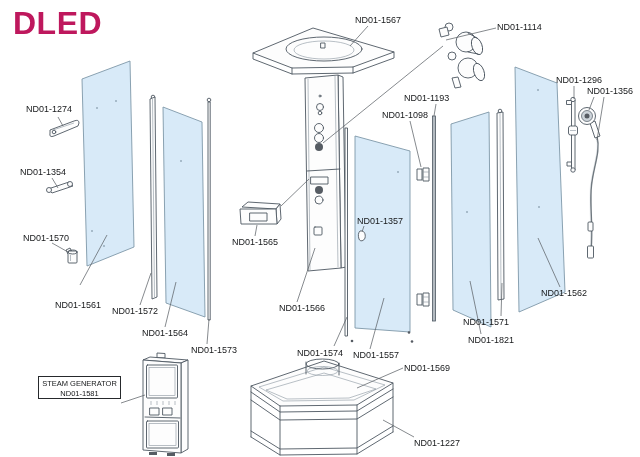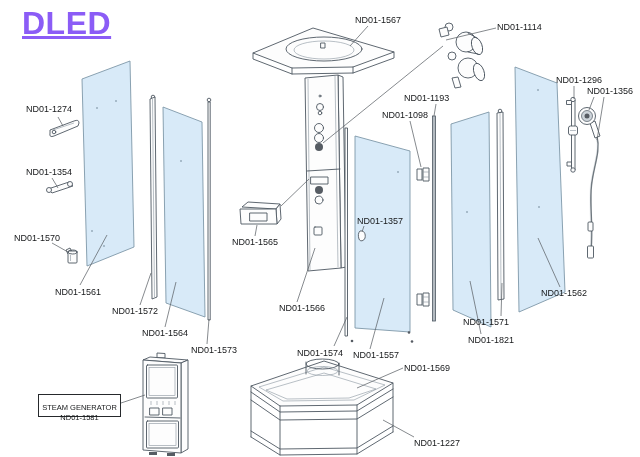--- a/index.html
+++ b/index.html
@@ -15,31 +15,31 @@
   svg .thin{stroke:#8a959f;stroke-width:.6;fill:none;}
   svg .wh{stroke:var(--line);stroke-width:.9;fill:#fdfdfd;stroke-linejoin:round;}
   svg .glass{stroke:#7e97a8;stroke-width:.9;fill:var(--glass);}
   svg .dk{fill:#565c63;stroke:none;}
   svg .dot{fill:#97abbb;stroke:none;}
   svg .ldr{stroke:#5e6368;stroke-width:.75;fill:none;}
   svg .mid{fill:#ccd3d9;stroke:var(--line);stroke-width:.7;}
   svg .hose{stroke:#6e777e;stroke-width:1.6;fill:none;}
   svg .hosehl{stroke:#e8ebee;stroke-width:.55;fill:none;}
   .brand{
-    position:absolute;left:22px;top:5px;font-size:32px;font-weight:bold;
-    letter-spacing:.5px;color:#8b5cf6;white-space:nowrap;text-decoration:underline;
+    position:absolute;left:13px;top:5px;font-size:32px;font-weight:bold;
+    letter-spacing:.5px;color:#be185d;white-space:nowrap;
   }
   .plabel{
     position:absolute;font-size:9px;color:var(--label-text);white-space:nowrap;
     letter-spacing:0;line-height:10px;
   }
   .sg-box{
-    position:absolute;left:38px;top:394px;width:83px;height:23px;
+    position:absolute;left:38px;top:376px;width:83px;height:23px;
     border:1px solid #26292c;background:#fff;text-align:center;
-    font-size:7.5px;line-height:9.5px;color:var(--label-text);padding-top:8px;box-sizing:border-box;
+    font-size:7.5px;line-height:9.5px;color:var(--label-text);padding-top:2px;box-sizing:border-box;
   }
   .sg-box span{display:block;white-space:nowrap;}
 </style>
 </head>
 <body>
 
 <div class="stage">
 
   <svg width="640" height="457" viewBox="0 0 640 457">
 
@@ -277,25 +277,25 @@
 
   <div class="brand">DLED</div>
 
   <div class="plabel" style="left:355px;top:15px">ND01-1567</div>
   <div class="plabel" style="left:497px;top:22px">ND01-1114</div>
   <div class="plabel" style="left:26px;top:104px">ND01-1274</div>
   <div class="plabel" style="left:556px;top:75px">ND01-1296</div>
   <div class="plabel" style="left:587px;top:86px">ND01-1356</div>
   <div class="plabel" style="left:404px;top:93px">ND01-1193</div>
   <div class="plabel" style="left:382px;top:110px">ND01-1098</div>
-  <div class="plabel" style="left:26px;top:167px">ND01-1354</div>
+  <div class="plabel" style="left:20px;top:167px">ND01-1354</div>
   <div class="plabel" style="left:357px;top:216px">ND01-1357</div>
-  <div class="plabel" style="left:14px;top:233px">ND01-1570</div>
+  <div class="plabel" style="left:23px;top:233px">ND01-1570</div>
   <div class="plabel" style="left:232px;top:237px">ND01-1565</div>
-  <div class="plabel" style="left:55px;top:287px">ND01-1561</div>
+  <div class="plabel" style="left:55px;top:300px">ND01-1561</div>
   <div class="plabel" style="left:541px;top:288px">ND01-1562</div>
   <div class="plabel" style="left:112px;top:306px">ND01-1572</div>
   <div class="plabel" style="left:279px;top:303px">ND01-1566</div>
   <div class="plabel" style="left:463px;top:317px">ND01-1571</div>
   <div class="plabel" style="left:142px;top:328px">ND01-1564</div>
   <div class="plabel" style="left:468px;top:335px">ND01-1821</div>
   <div class="plabel" style="left:191px;top:345px">ND01-1573</div>
   <div class="plabel" style="left:297px;top:348px">ND01-1574</div>
   <div class="plabel" style="left:353px;top:350px">ND01-1557</div>
   <div class="plabel" style="left:404px;top:363px">ND01-1569</div>

